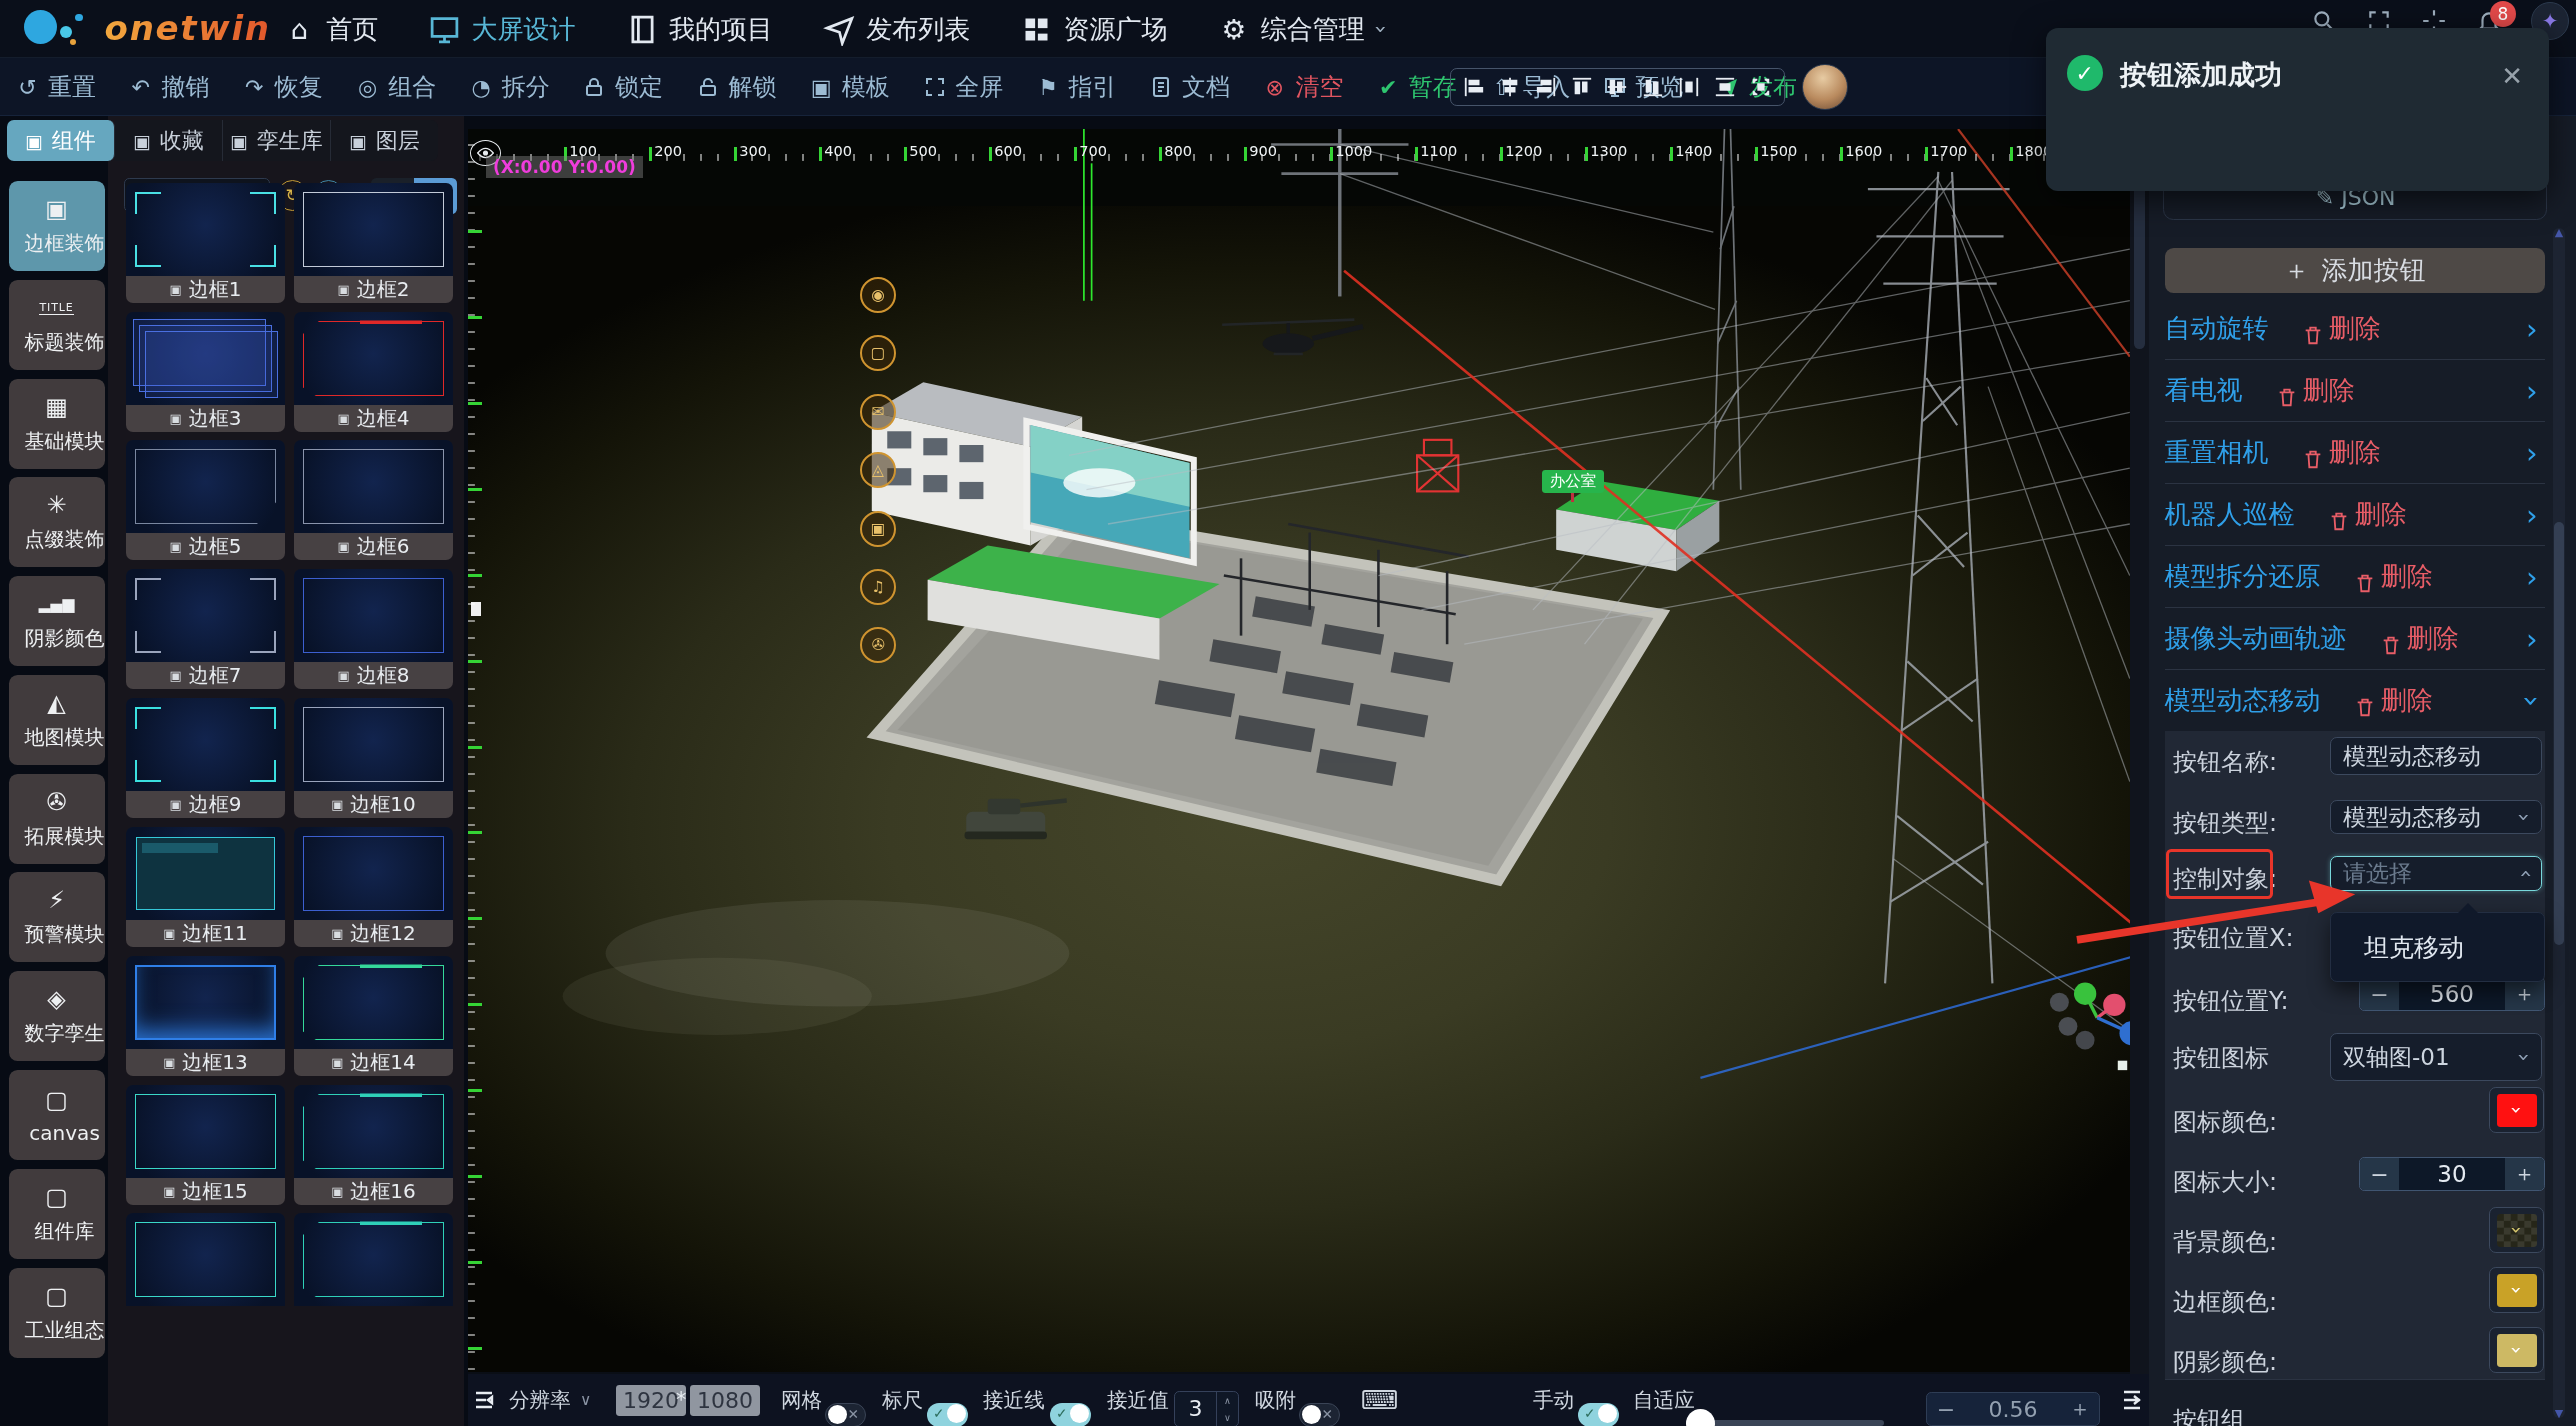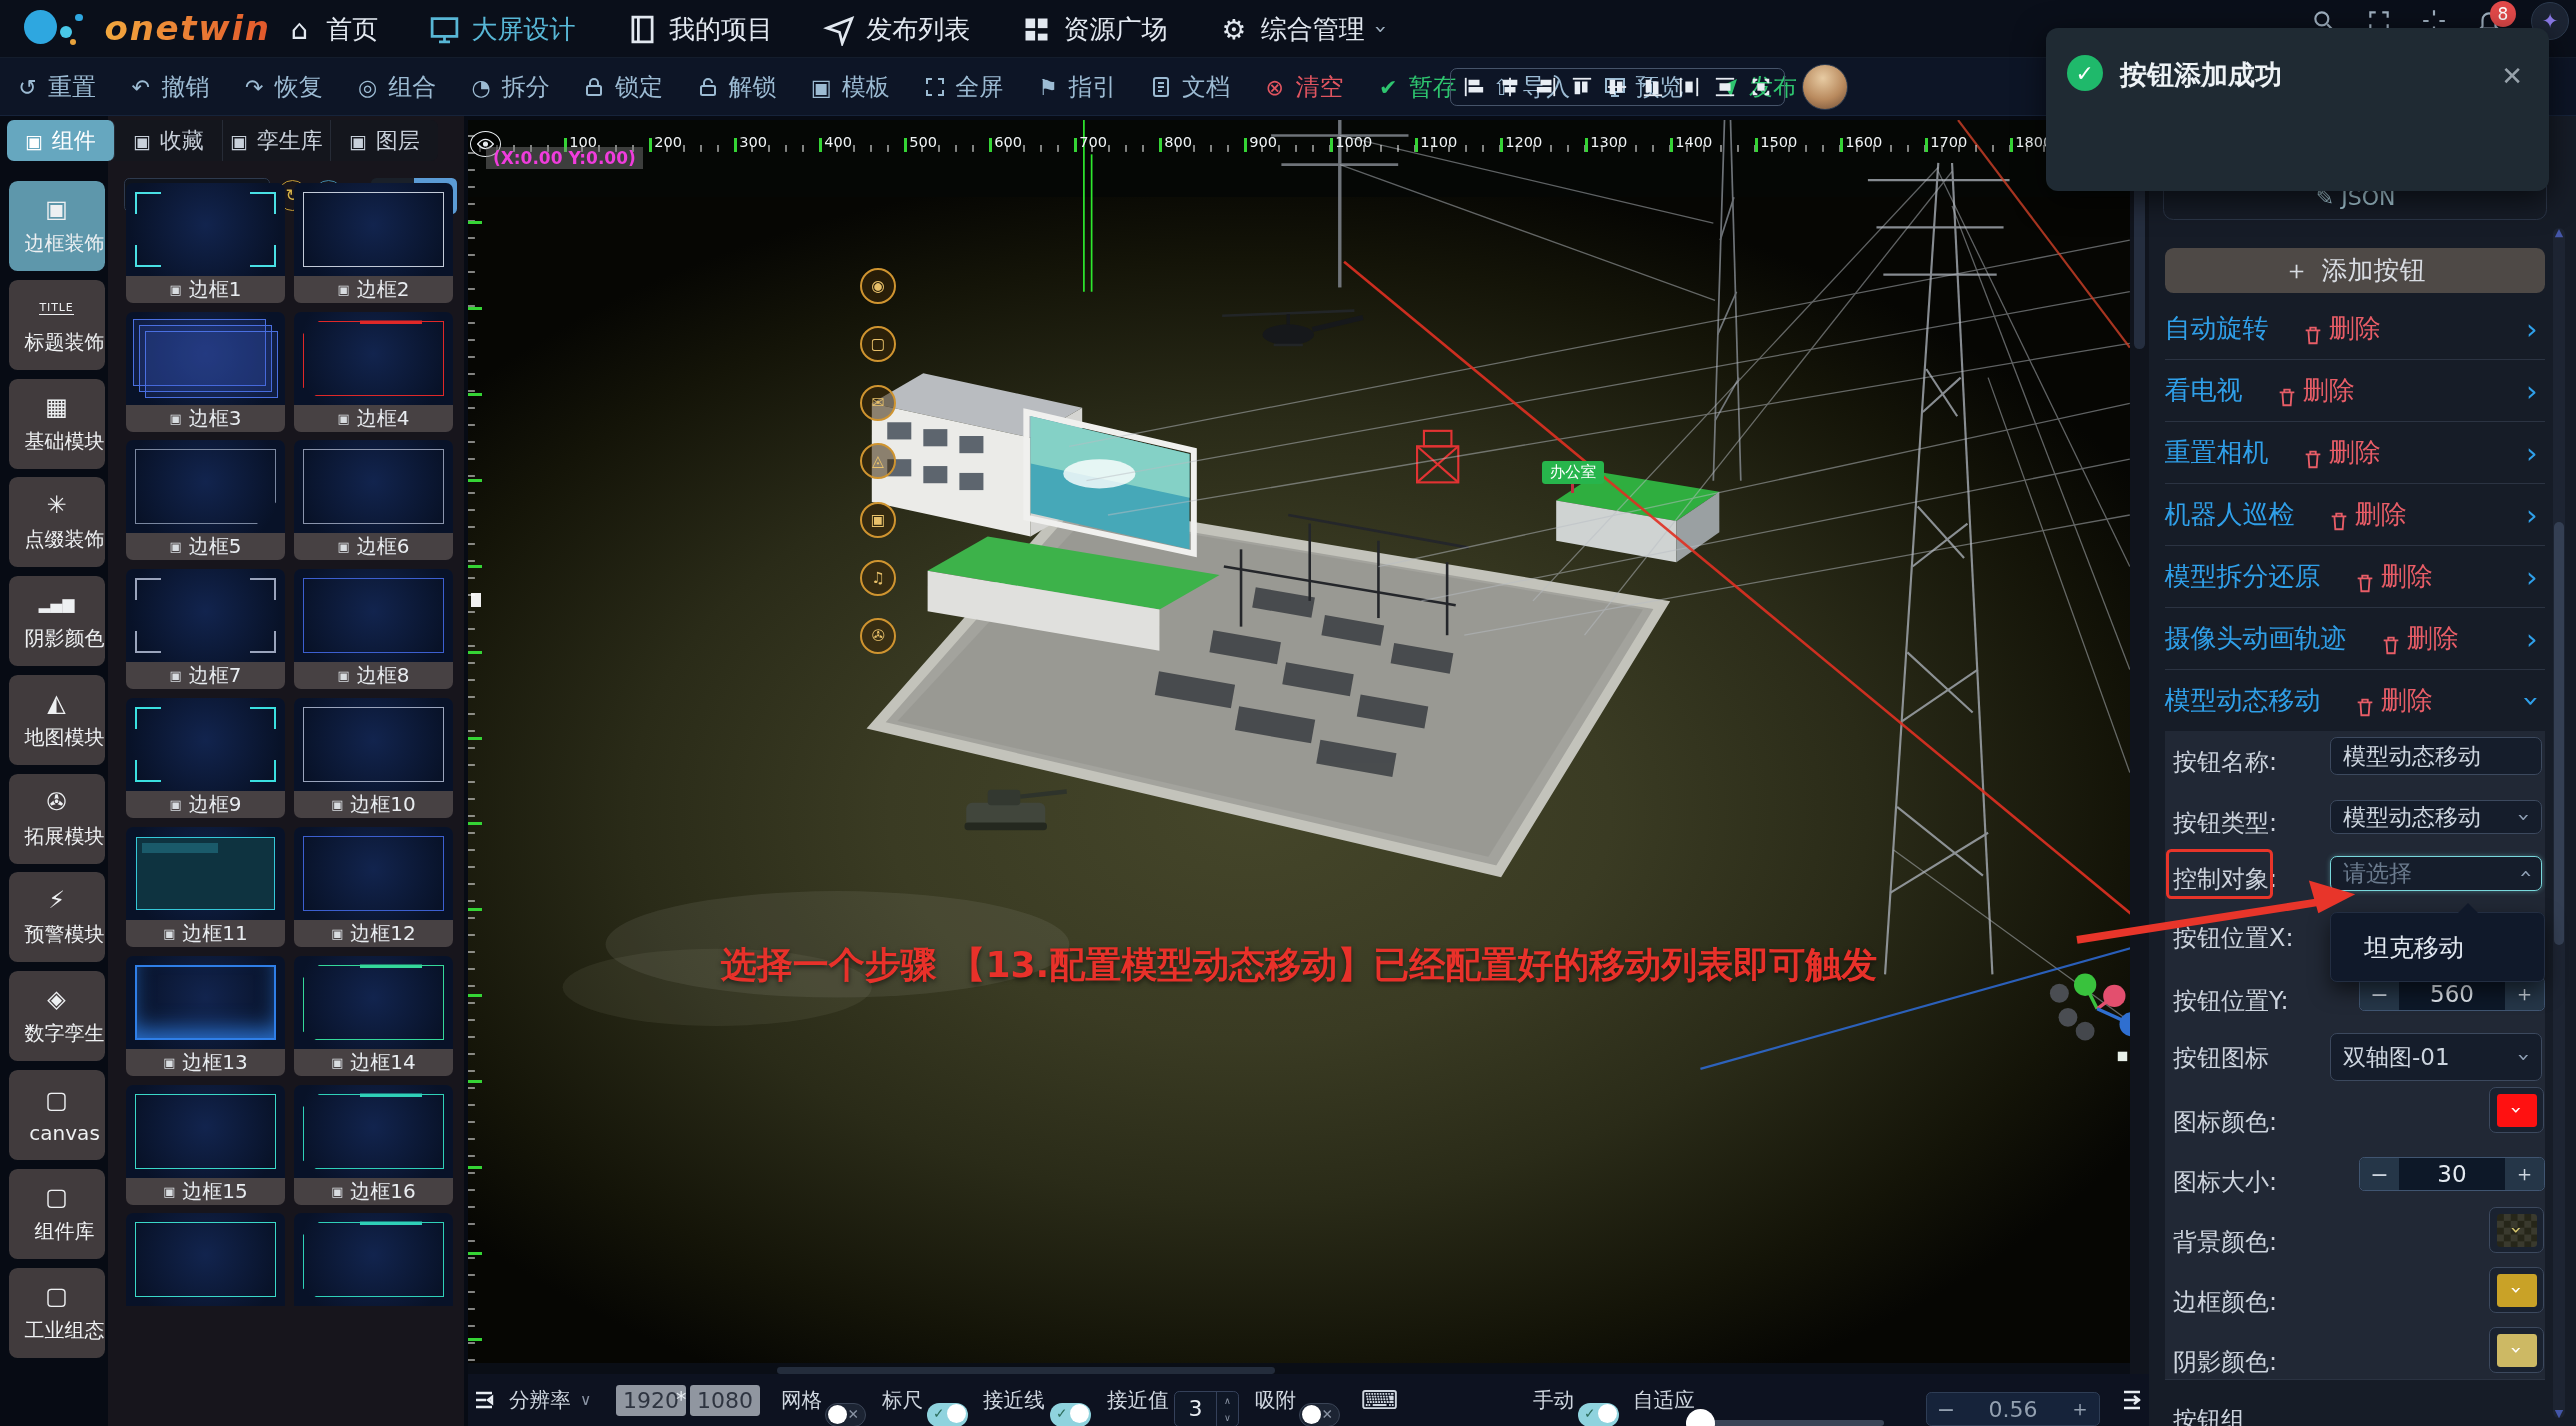--- a/index.html
+++ b/index.html
@@ -94,21 +94,21 @@
   .vstack i:nth-child(3){left:12px;top:12px;right:0;bottom:0;}
   .vtech{position:absolute;inset:8.6px;border:1.7px solid var(--ac);
          clip-path:polygon(0 18%,12% 0,100% 0,100% 100%,10% 100%,0 88%);}
   .vtech i{position:absolute;left:40%;top:-1.7px;width:45%;height:4.3px;background:var(--ac);}
   .vnotch{position:absolute;inset:8.6px;border:1.3px solid var(--ac);clip-path:polygon(0 0,100% 0,100% 70%,86% 100%,0 100%);}
   .vpanel{position:absolute;inset:10.3px;background:#0e3340;border:1.7px solid var(--ac);}
   .vpanel i{position:absolute;left:5.2px;top:4.3px;width:55%;height:10.3px;background:#1a5a6a;}
   .vglow{position:absolute;inset:8.6px;border:2.6px solid var(--ac);box-shadow:inset 0 -13.7px 22px -5.2px rgba(47,127,232,.85);}
 
   
-  .scene-wrap{position:absolute;left:468px;top:120px;width:1805px;height:1258px;background:#050705;overflow:hidden;z-index:5;}
+  .scene-wrap{position:absolute;left:468px;top:129px;width:1805px;height:1258px;background:#050705;overflow:hidden;z-index:5;}
   .ground{position:absolute;left:0;top:77px;width:1662px;height:1181px;
           background:radial-gradient(ellipse 62% 55% at 47% 52%,#45462a 0%,#3a3b23 35%,#2a2b18 60%,#141408 85%,#060603 100%);}
   .ruler-h{position:absolute;left:0;top:11px;width:1662px;height:20.6px;z-index:8;
            background:repeating-linear-gradient(90deg,rgba(255,255,255,.5) 0 1.7px,transparent 1.7px 17px);
            background-size:100% 6.9px;background-position:11px 100%;background-repeat:no-repeat;}
   .ruler-v{position:absolute;left:0;top:11px;width:20.6px;height:1247px;z-index:8;
            background:repeating-linear-gradient(180deg,rgba(255,255,255,.5) 0 1.7px,transparent 1.7px 17px);
            background-size:6.9px 100%;background-position:0 4.3px;background-repeat:no-repeat;}
   .tickh{position:absolute;bottom:0;width:2.6px;height:13.7px;background:#35d435;}
   .tickh span{position:absolute;left:5.2px;bottom:1.7px;font-size:14.6px;color:#f0f4f6;}
@@ -998,21 +998,20 @@
         <div class="poi" style="top: 58px;">▢</div>
         <div class="poi" style="top: 117px;">✉</div>
         <div class="poi" style="top: 175px;">◬</div>
         <div class="poi" style="top: 234px;">▣</div>
         <div class="poi" style="top: 292px;">♫</div>
         <div class="poi" style="top: 350px;">✇</div>
       </div>
 
     <div class="officelbl">办公室</div>
 
-    <div class="annot">选择一个步骤 【13.配置模型动态移动】已经配置好的移动列表即可触发</div>
 
     <div class="hscroll">
         <i></i>
       </div>
   </section>
 
   <div class="vstrip">
       <i></i>
     </div>
 

